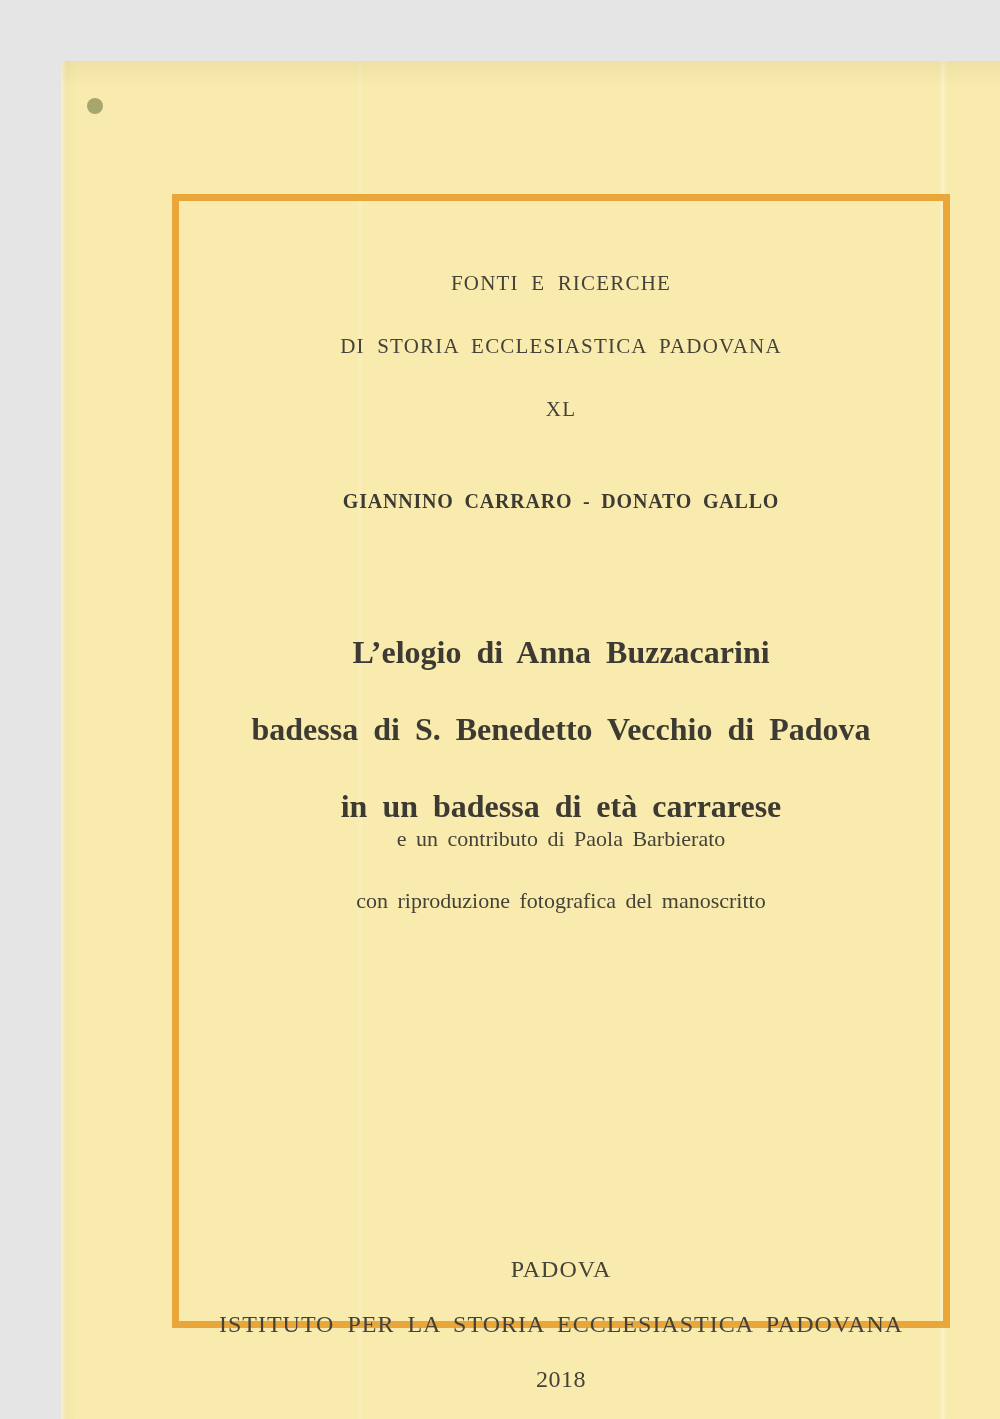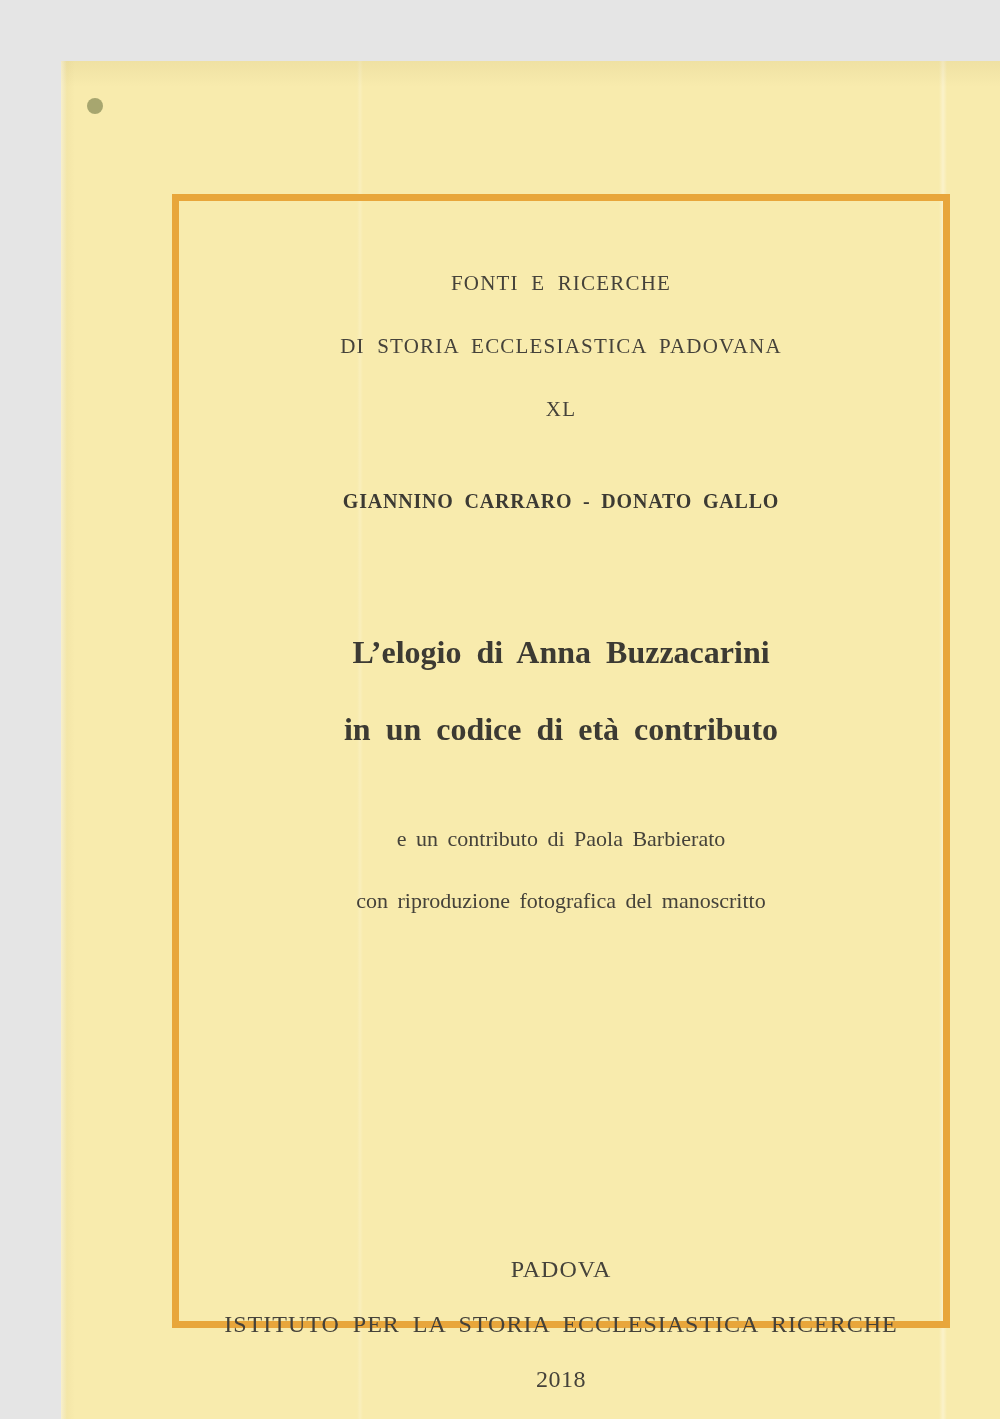--- a/index.html
+++ b/index.html
@@ -104,27 +104,28 @@
   <div class="txt series">
     <div>FONTI E RICERCHE</div>
     <div>DI STORIA ECCLESIASTICA PADOVANA</div>
     <div>XL</div>
   </div>
 
   <div class="txt authors">GIANNINO CARRARO - DONATO GALLO</div>
 
   <div class="txt title">
     <div>L’elogio di Anna Buzzacarini</div>
-    <div>in un codice di età contributo</div>
+    <div>badessa di S. Benedetto Vecchio di Padova</div>
+    <div>in un badessa di età carrarese</div>
   </div>
 
   <div class="txt subtitle">
     <div>e un contributo di Paola Barbierato</div>
     <div>con riproduzione fotografica del manoscritto</div>
   </div>
 
   <div class="txt imprint">
     <div class="place">PADOVA</div>
-    <div class="publisher">ISTITUTO PER LA STORIA ECCLESIASTICA RICERCHE</div>
+    <div class="publisher">ISTITUTO PER LA STORIA ECCLESIASTICA PADOVANA</div>
     <div class="year">2018</div>
   </div>
 
 </div>
 
 </body></html>

